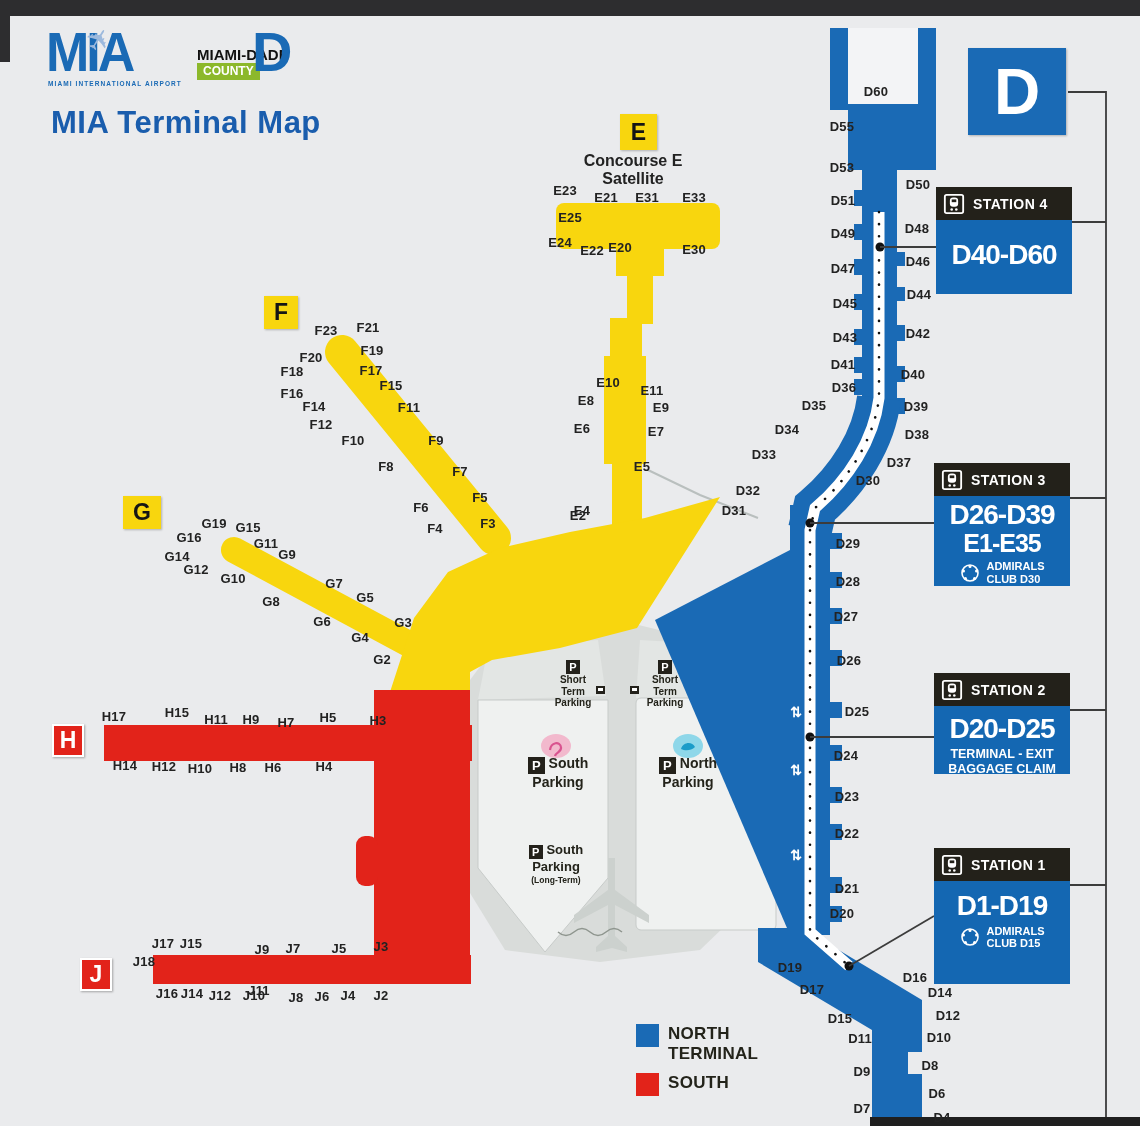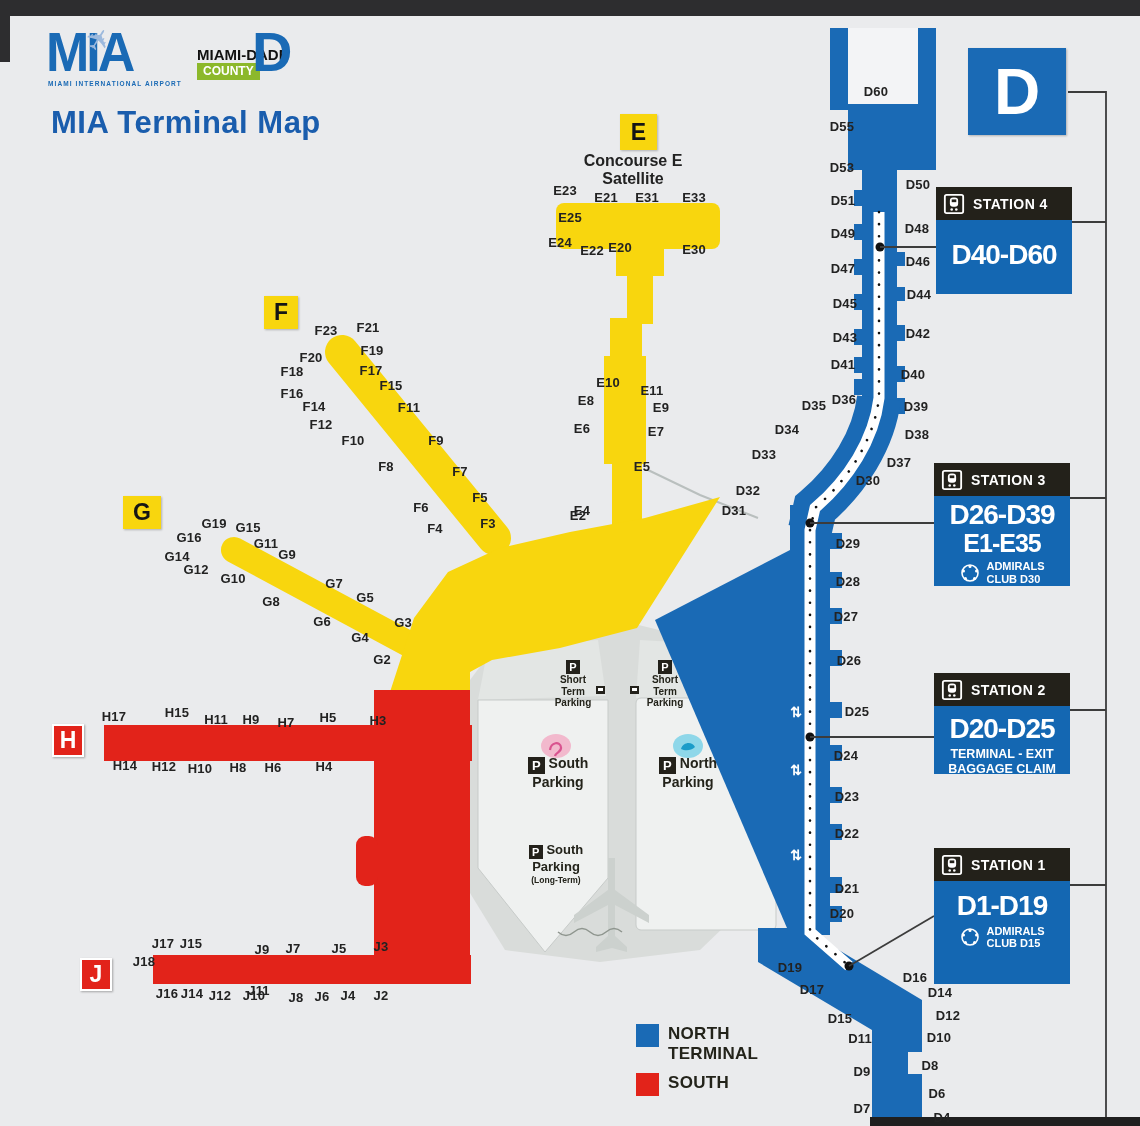--- a/index.html
+++ b/index.html
@@ -285,21 +285,21 @@
       <span class="gate" style="left: 917px; top: 228px;">D48</span>
       <span class="gate" style="left: 843px; top: 233px;">D49</span>
       <span class="gate" style="left: 918px; top: 261px;">D46</span>
       <span class="gate" style="left: 843px; top: 268px;">D47</span>
       <span class="gate" style="left: 919px; top: 294px;">D44</span>
       <span class="gate" style="left: 845px; top: 303px;">D45</span>
       <span class="gate" style="left: 918px; top: 333px;">D42</span>
       <span class="gate" style="left: 845px; top: 337px;">D43</span>
       <span class="gate" style="left: 843px; top: 364px;">D41</span>
       <span class="gate" style="left: 913px; top: 374px;">D40</span>
-      <span class="gate" style="left: 844px; top: 387px; margin-top: 12px;">D36</span>
+      <span class="gate" style="left: 844px; top: 387px;">D36</span>
       <span class="gate" style="left: 916px; top: 406px;">D39</span>
       <span class="gate" style="left: 814px; top: 405px;">D35</span>
       <span class="gate" style="left: 917px; top: 434px;">D38</span>
       <span class="gate" style="left: 787px; top: 429px;">D34</span>
       <span class="gate" style="left: 764px; top: 454px;">D33</span>
       <span class="gate" style="left: 899px; top: 462px;">D37</span>
       <span class="gate" style="left: 868px; top: 480px;">D30</span>
       <span class="gate" style="left: 748px; top: 490px;">D32</span>
       <span class="gate" style="left: 734px; top: 510px;">D31</span>
       <span class="gate" style="left: 848px; top: 543px;">D29</span>

